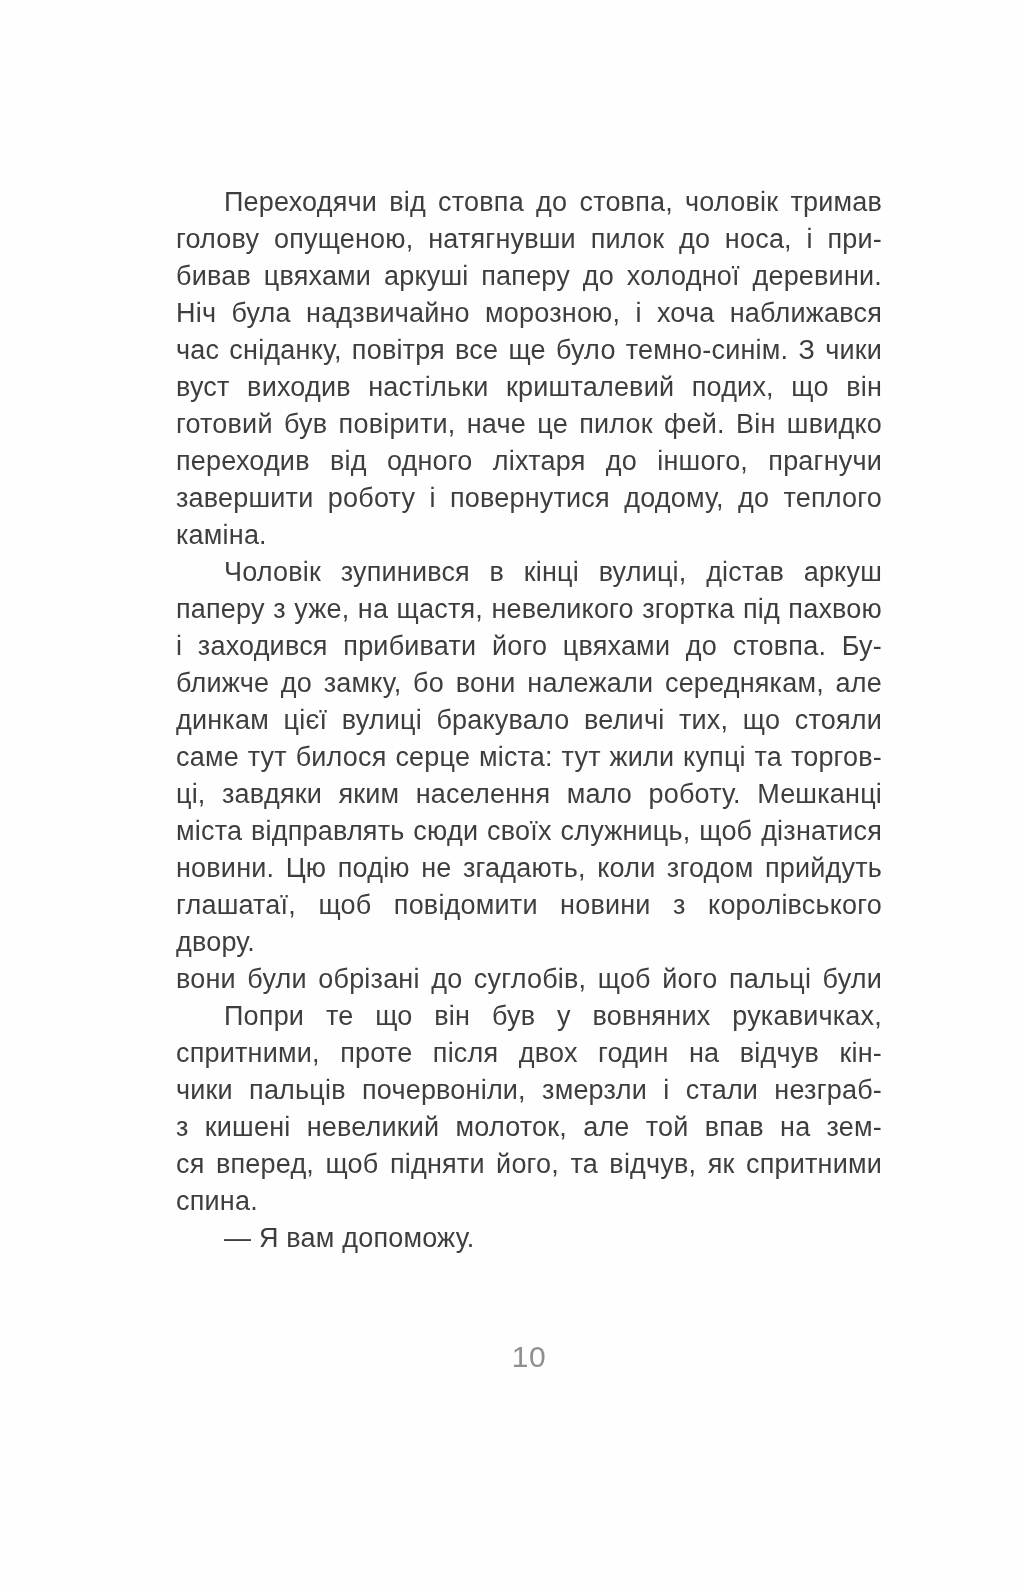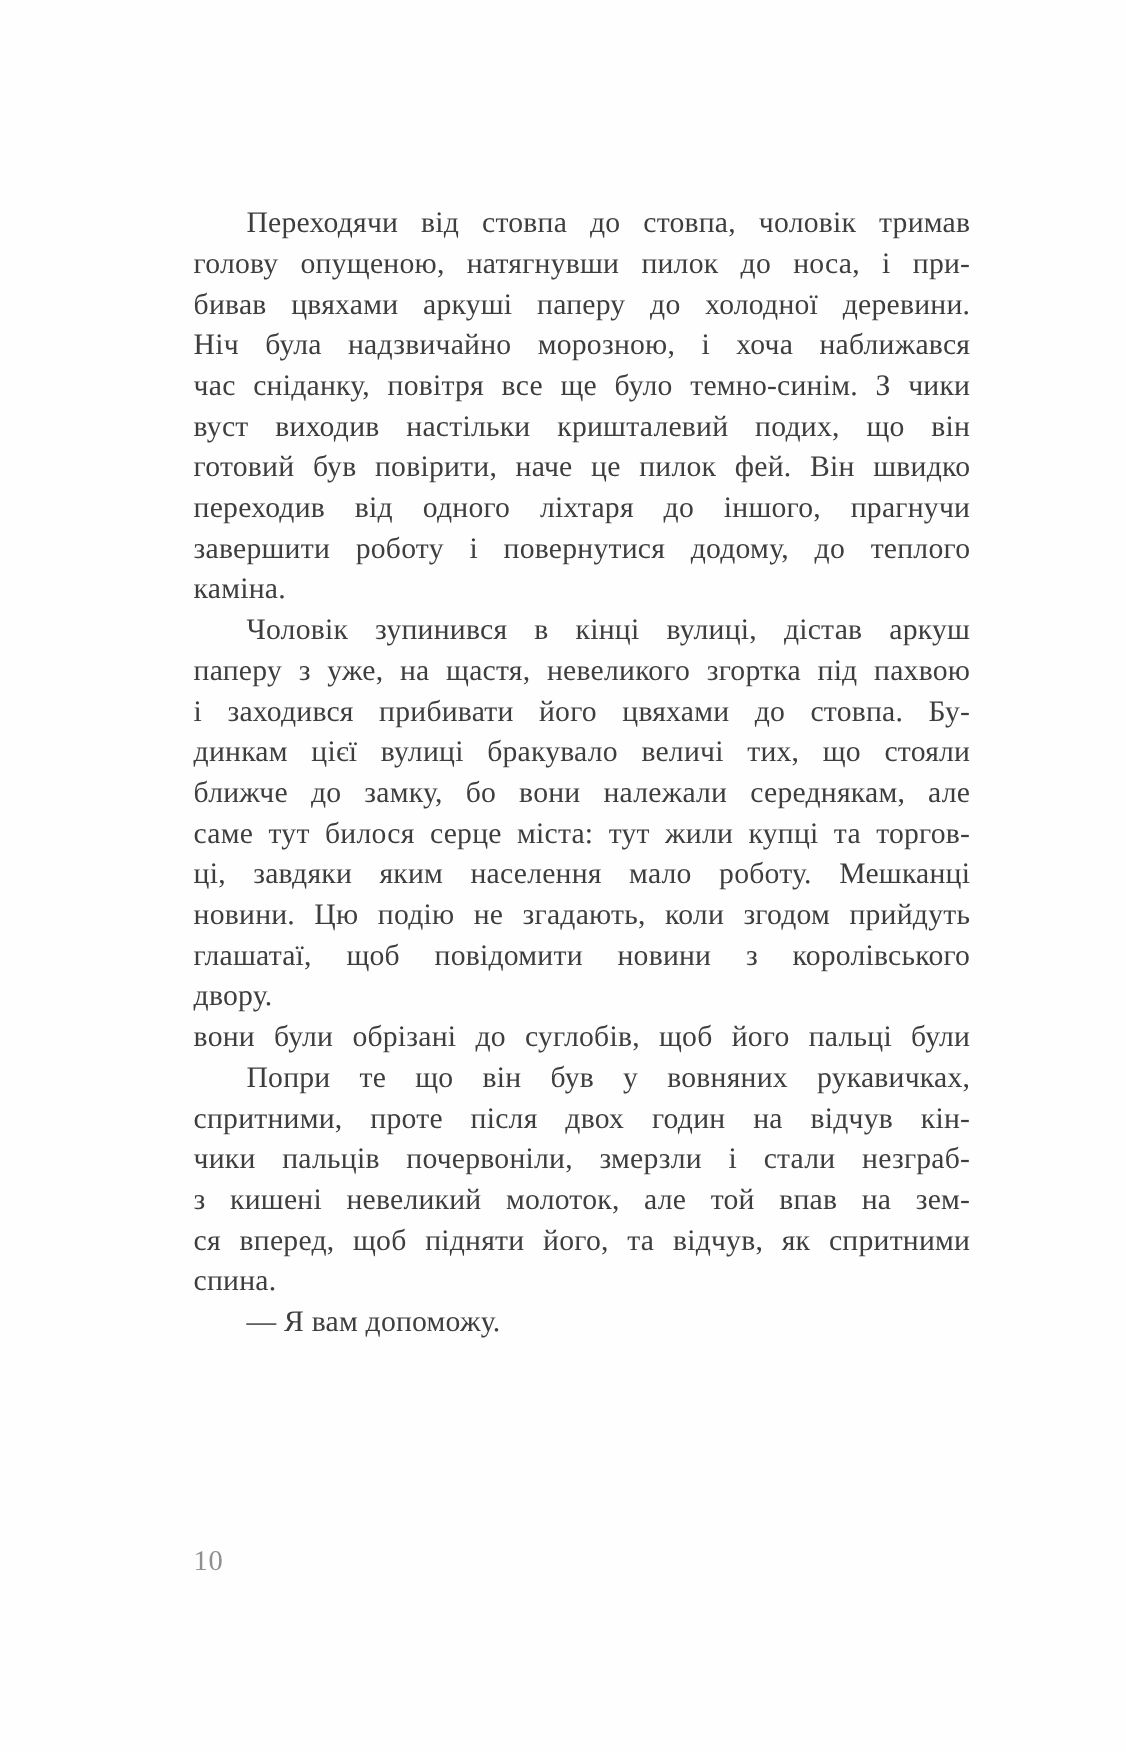--- a/index.html
+++ b/index.html
@@ -6,21 +6,21 @@
     margin: 0;
     padding: 0;
     background: #ffffff;
   }
   .book-page {
     position: relative;
     width: 1024px;
     height: 1593px;
     background: #fefefe;
     overflow: hidden;
-    font-family: Liberation Serif, serif;
+    font-family: Liberation Sans, sans-serif;
   }
   .text-block {
     position: absolute;
     left: 176px;
     top: 184px;
     width: 706px;
     color: #3e3e3e;
     font-size: 27px;
     line-height: 37px;
     letter-spacing: 0.2px;
@@ -35,24 +35,24 @@
   }
   .line.last {
     text-align-last: left;
   }
   .line.indent {
     text-indent: 48px;
   }
   .page-number {
     position: absolute;
     left: 176px;
-    top: 1404px;
+    top: 1340px;
     width: 706px;
-    text-align: left;
-    font-size: 26px;
+    text-align: center;
+    font-size: 30px;
     color: #8f8f8f;
     letter-spacing: 0.5px;
   }
 </style>
 </head>
 <body>
 
 <div class="book-page">
   <div class="text-block">
       <div class="paragraph">
@@ -64,24 +64,25 @@
         <div class="line">вуст виходив настільки кришталевий подих, що він</div>
         <div class="line">готовий був повірити, наче це пилок фей. Він швидко</div>
         <div class="line">переходив від одного ліхтаря до іншого, прагнучи</div>
         <div class="line">завершити роботу і повернутися додому, до теплого</div>
         <div class="line last">каміна.</div>
       </div>
       <div class="paragraph">
         <div class="line indent">Чоловік зупинився в кінці вулиці, дістав аркуш</div>
         <div class="line">паперу з уже, на щастя, невеликого згортка під пахвою</div>
         <div class="line">і заходився прибивати його цвяхами до стовпа. Бу-</div>
+        <div class="line">ближче до замку, бо вони належали середнякам, але</div>
         <div class="line">динкам цієї вулиці бракувало величі тих, що стояли</div>
-        <div class="line">ближче до замку, бо вони належали середнякам, але</div>
         <div class="line">саме тут билося серце міста: тут жили купці та торгов-</div>
         <div class="line">ці, завдяки яким населення мало роботу. Мешканці</div>
+        <div class="line">міста відправлять сюди своїх служниць, щоб дізнатися</div>
         <div class="line">новини. Цю подію не згадають, коли згодом прийдуть</div>
         <div class="line">глашатаї, щоб повідомити новини з королівського</div>
         <div class="line last">двору.</div>
       </div>
       <div class="paragraph">
         <div class="line">вони були обрізані до суглобів, щоб його пальці були</div>
         <div class="line indent">Попри те що він був у вовняних рукавичках,</div>
         <div class="line">спритними, проте після двох годин на відчув кін-</div>
         <div class="line">чики пальців почервоніли, змерзли і стали незграб-</div>
         <div class="line">з кишені невеликий молоток, але той впав на зем-</div>

